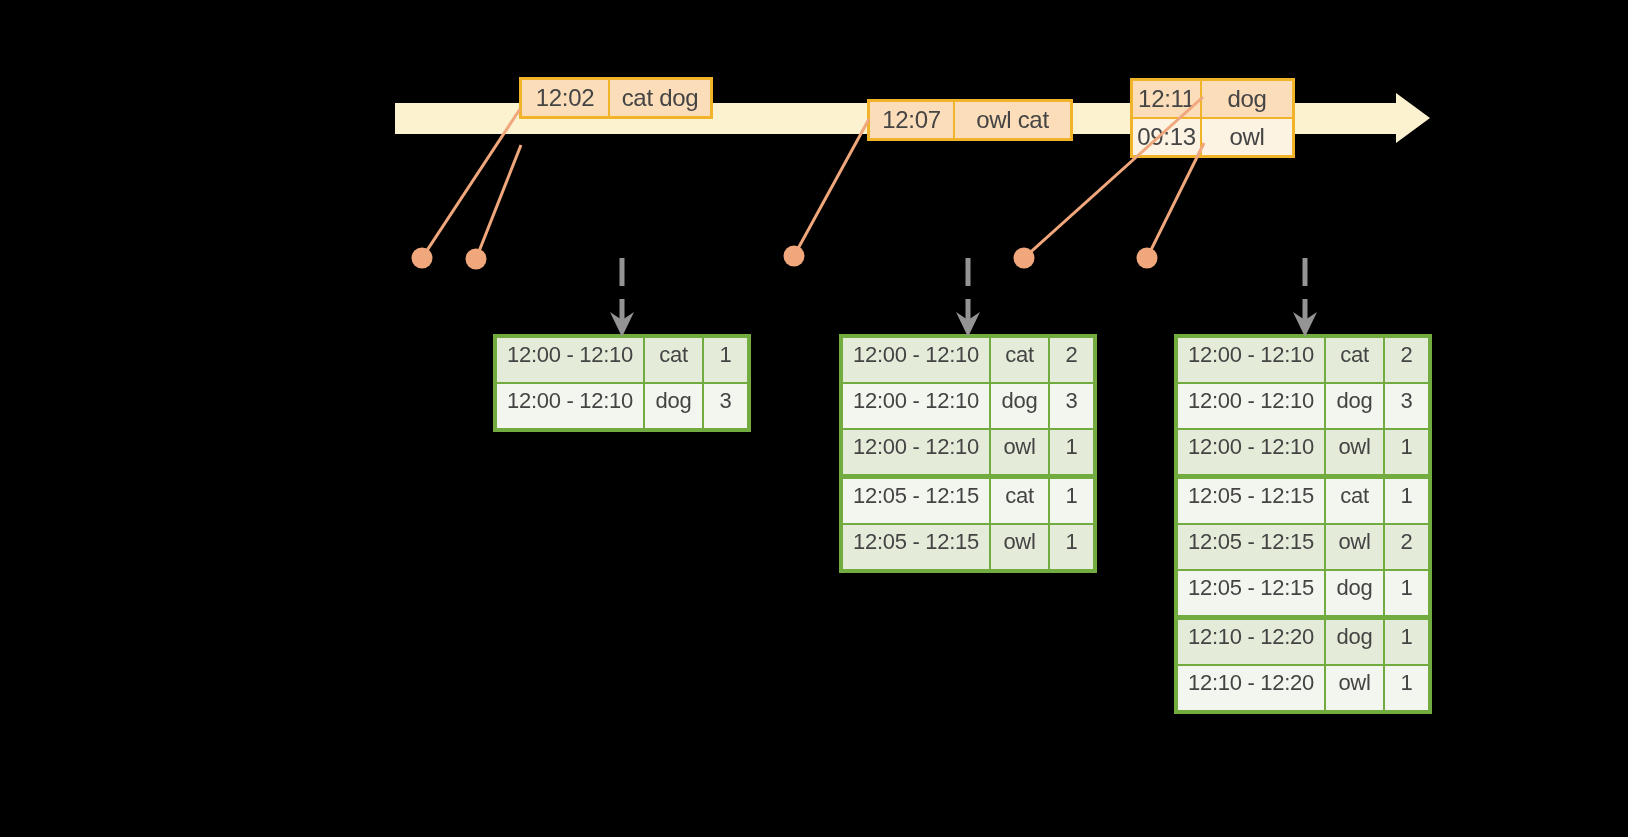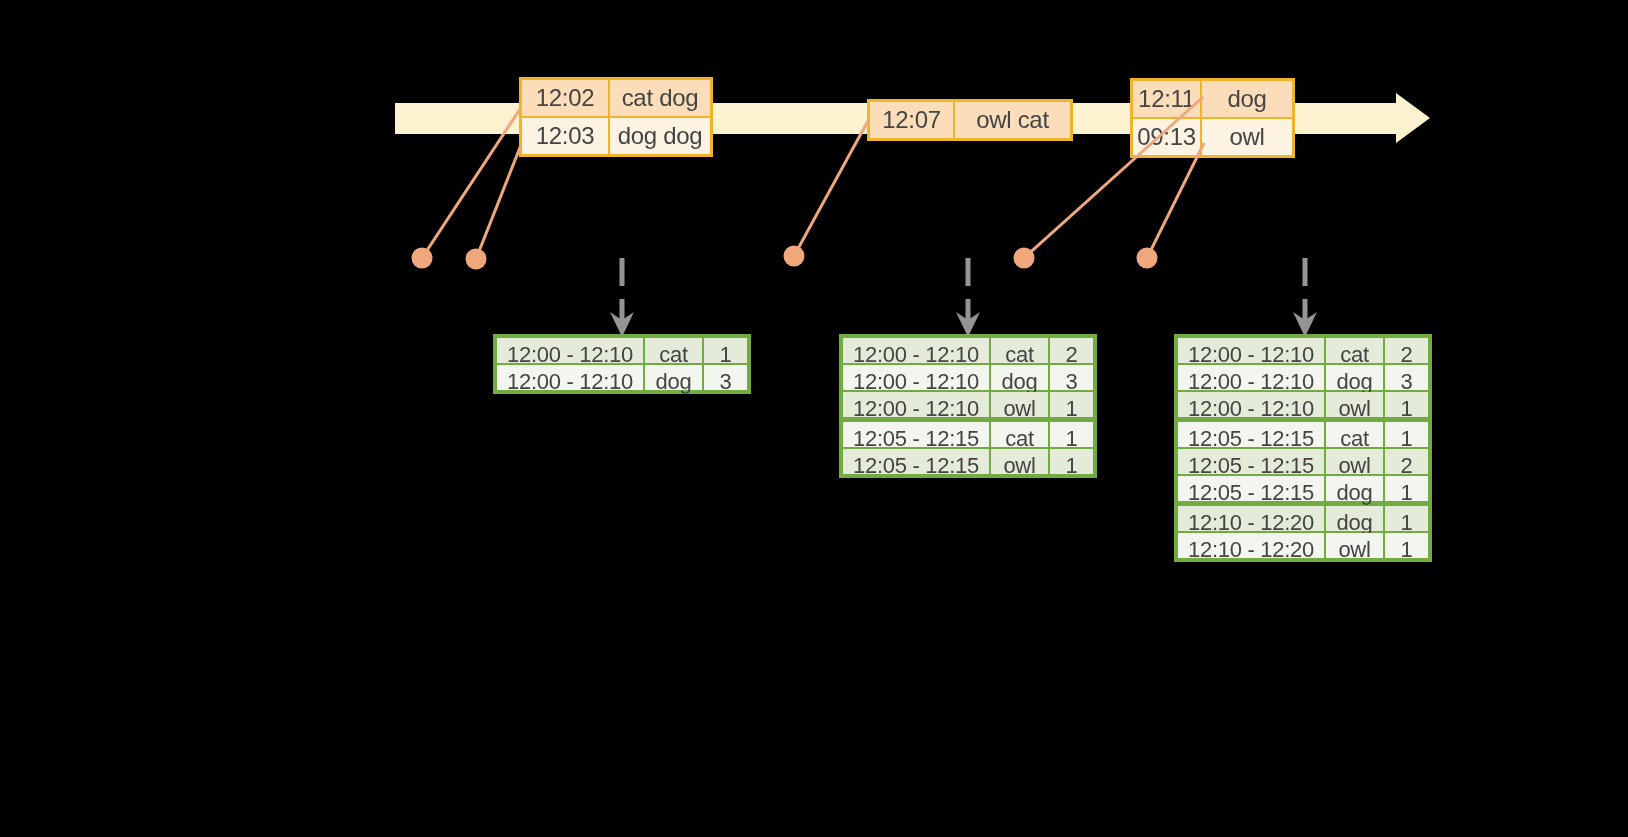--- a/index.html
+++ b/index.html
@@ -22,44 +22,40 @@
   .etable .row + .row{margin-top:2px;}
   .etable .cell{height:36px;line-height:36px;font-size:24px;text-align:center;}
   .etable .cell + .cell{margin-left:2px;}
   .etable .row.fa .cell{background:var(--event-row-a);}
   .etable .row.fb .cell{background:var(--event-row-b);}
   
   .gtable{position:absolute;background:var(--green-border);border:4px solid var(--green-border);z-index:3;}
   .gtable .row{display:flex;}
   .gtable .row + .row{margin-top:2px;}
   .gtable .row.gbreak{margin-top:5px;}
-  .gtable .cell{height:25px;line-height:33px;font-size:22px;text-align:center;}
+  .gtable .cell{height:44px;line-height:33px;font-size:22px;text-align:center;}
   .gtable .cell + .cell{margin-left:2px;}
   .gtable .c0{width:146px;}
   .gtable .c1{width:57px;}
   .gtable .c2{width:43px;}
   .gtable .row.fa .cell{background:var(--green-row-a);}
   .gtable .row.fb .cell{background:var(--green-row-b);}
 </style>
 </head>
 <body>
 
 <div id="canvas">
 
   <div class="band"></div>
   <div class="band-arrow"></div>
 
   <div class="etable" style="left:519px;top:62px;">
     <div class="row fa">
       <div class="cell" style="width:86px;">12:02</div>
       <div class="cell" style="width:100px;">cat dog</div>
-    </div>
-    <div class="row fb">
-      <div class="cell" style="width:86px;">12:03</div>
-      <div class="cell" style="width:100px;">dog dog</div>
     </div>
   </div>
 
   <div class="etable" style="left:867px;top:84px;">
     <div class="row fa">
       <div class="cell" style="width:83px;">12:07</div>
       <div class="cell" style="width:115px;">owl cat</div>
     </div>
   </div>
 

